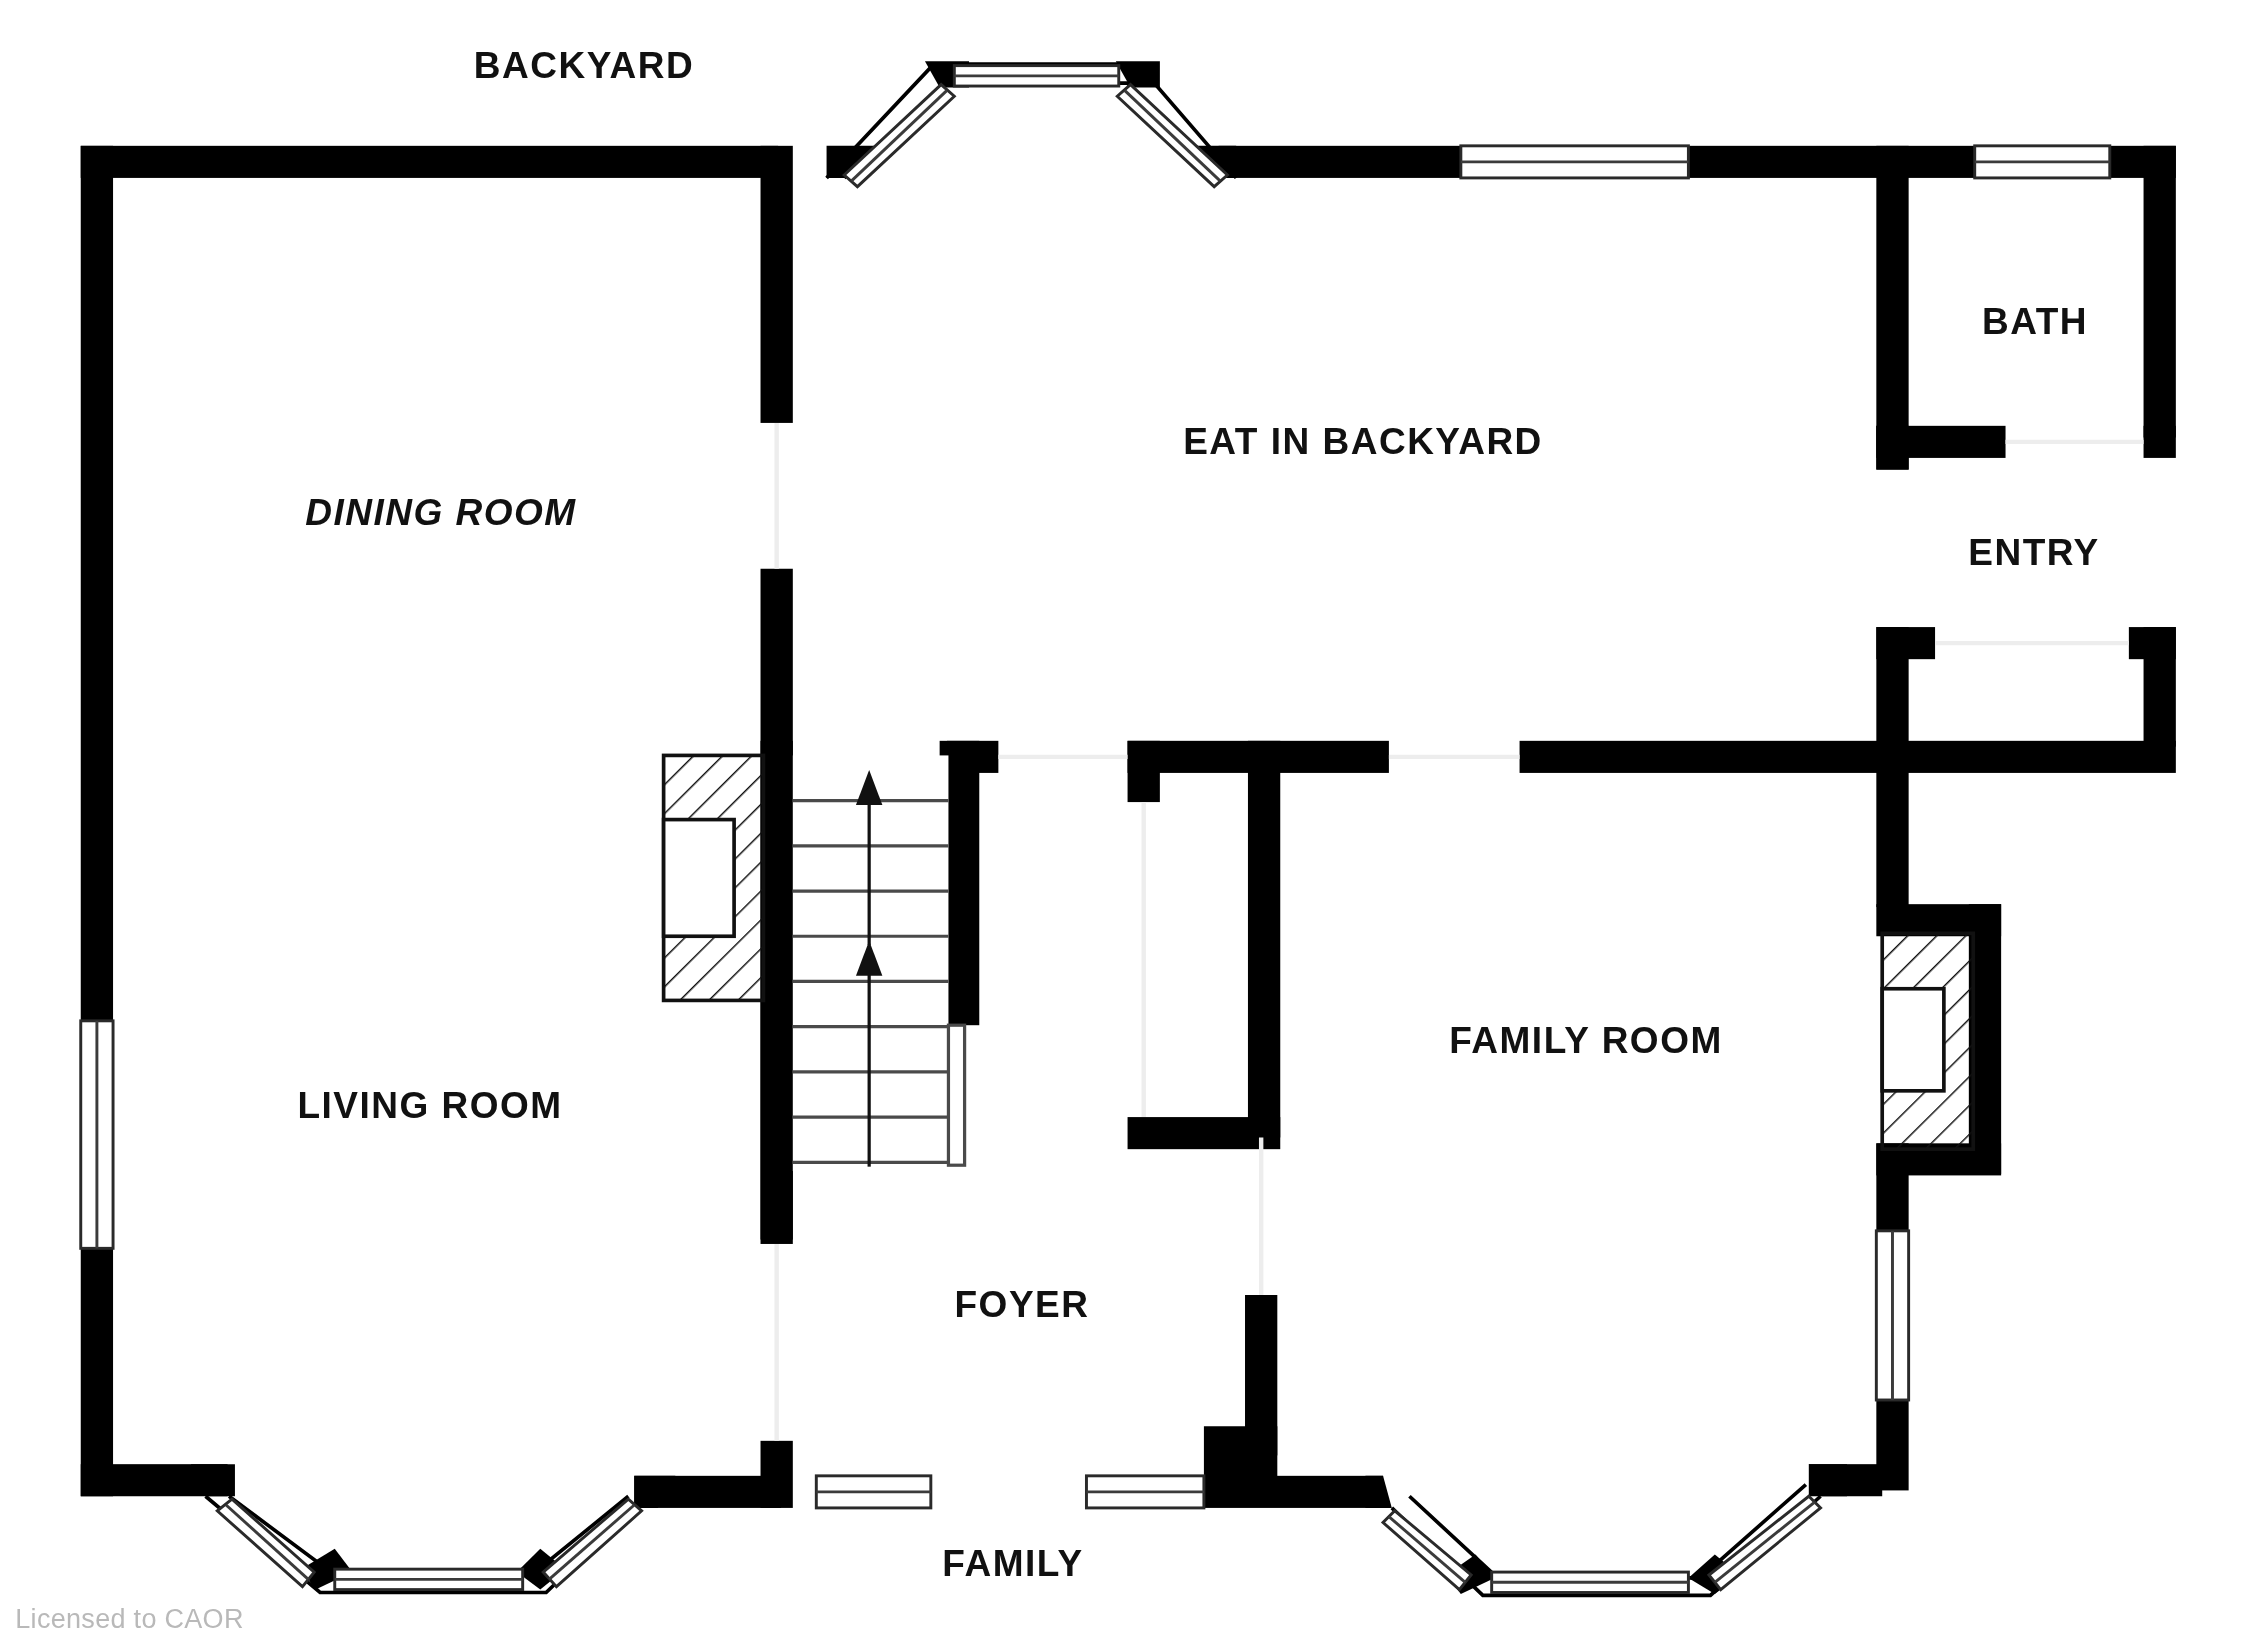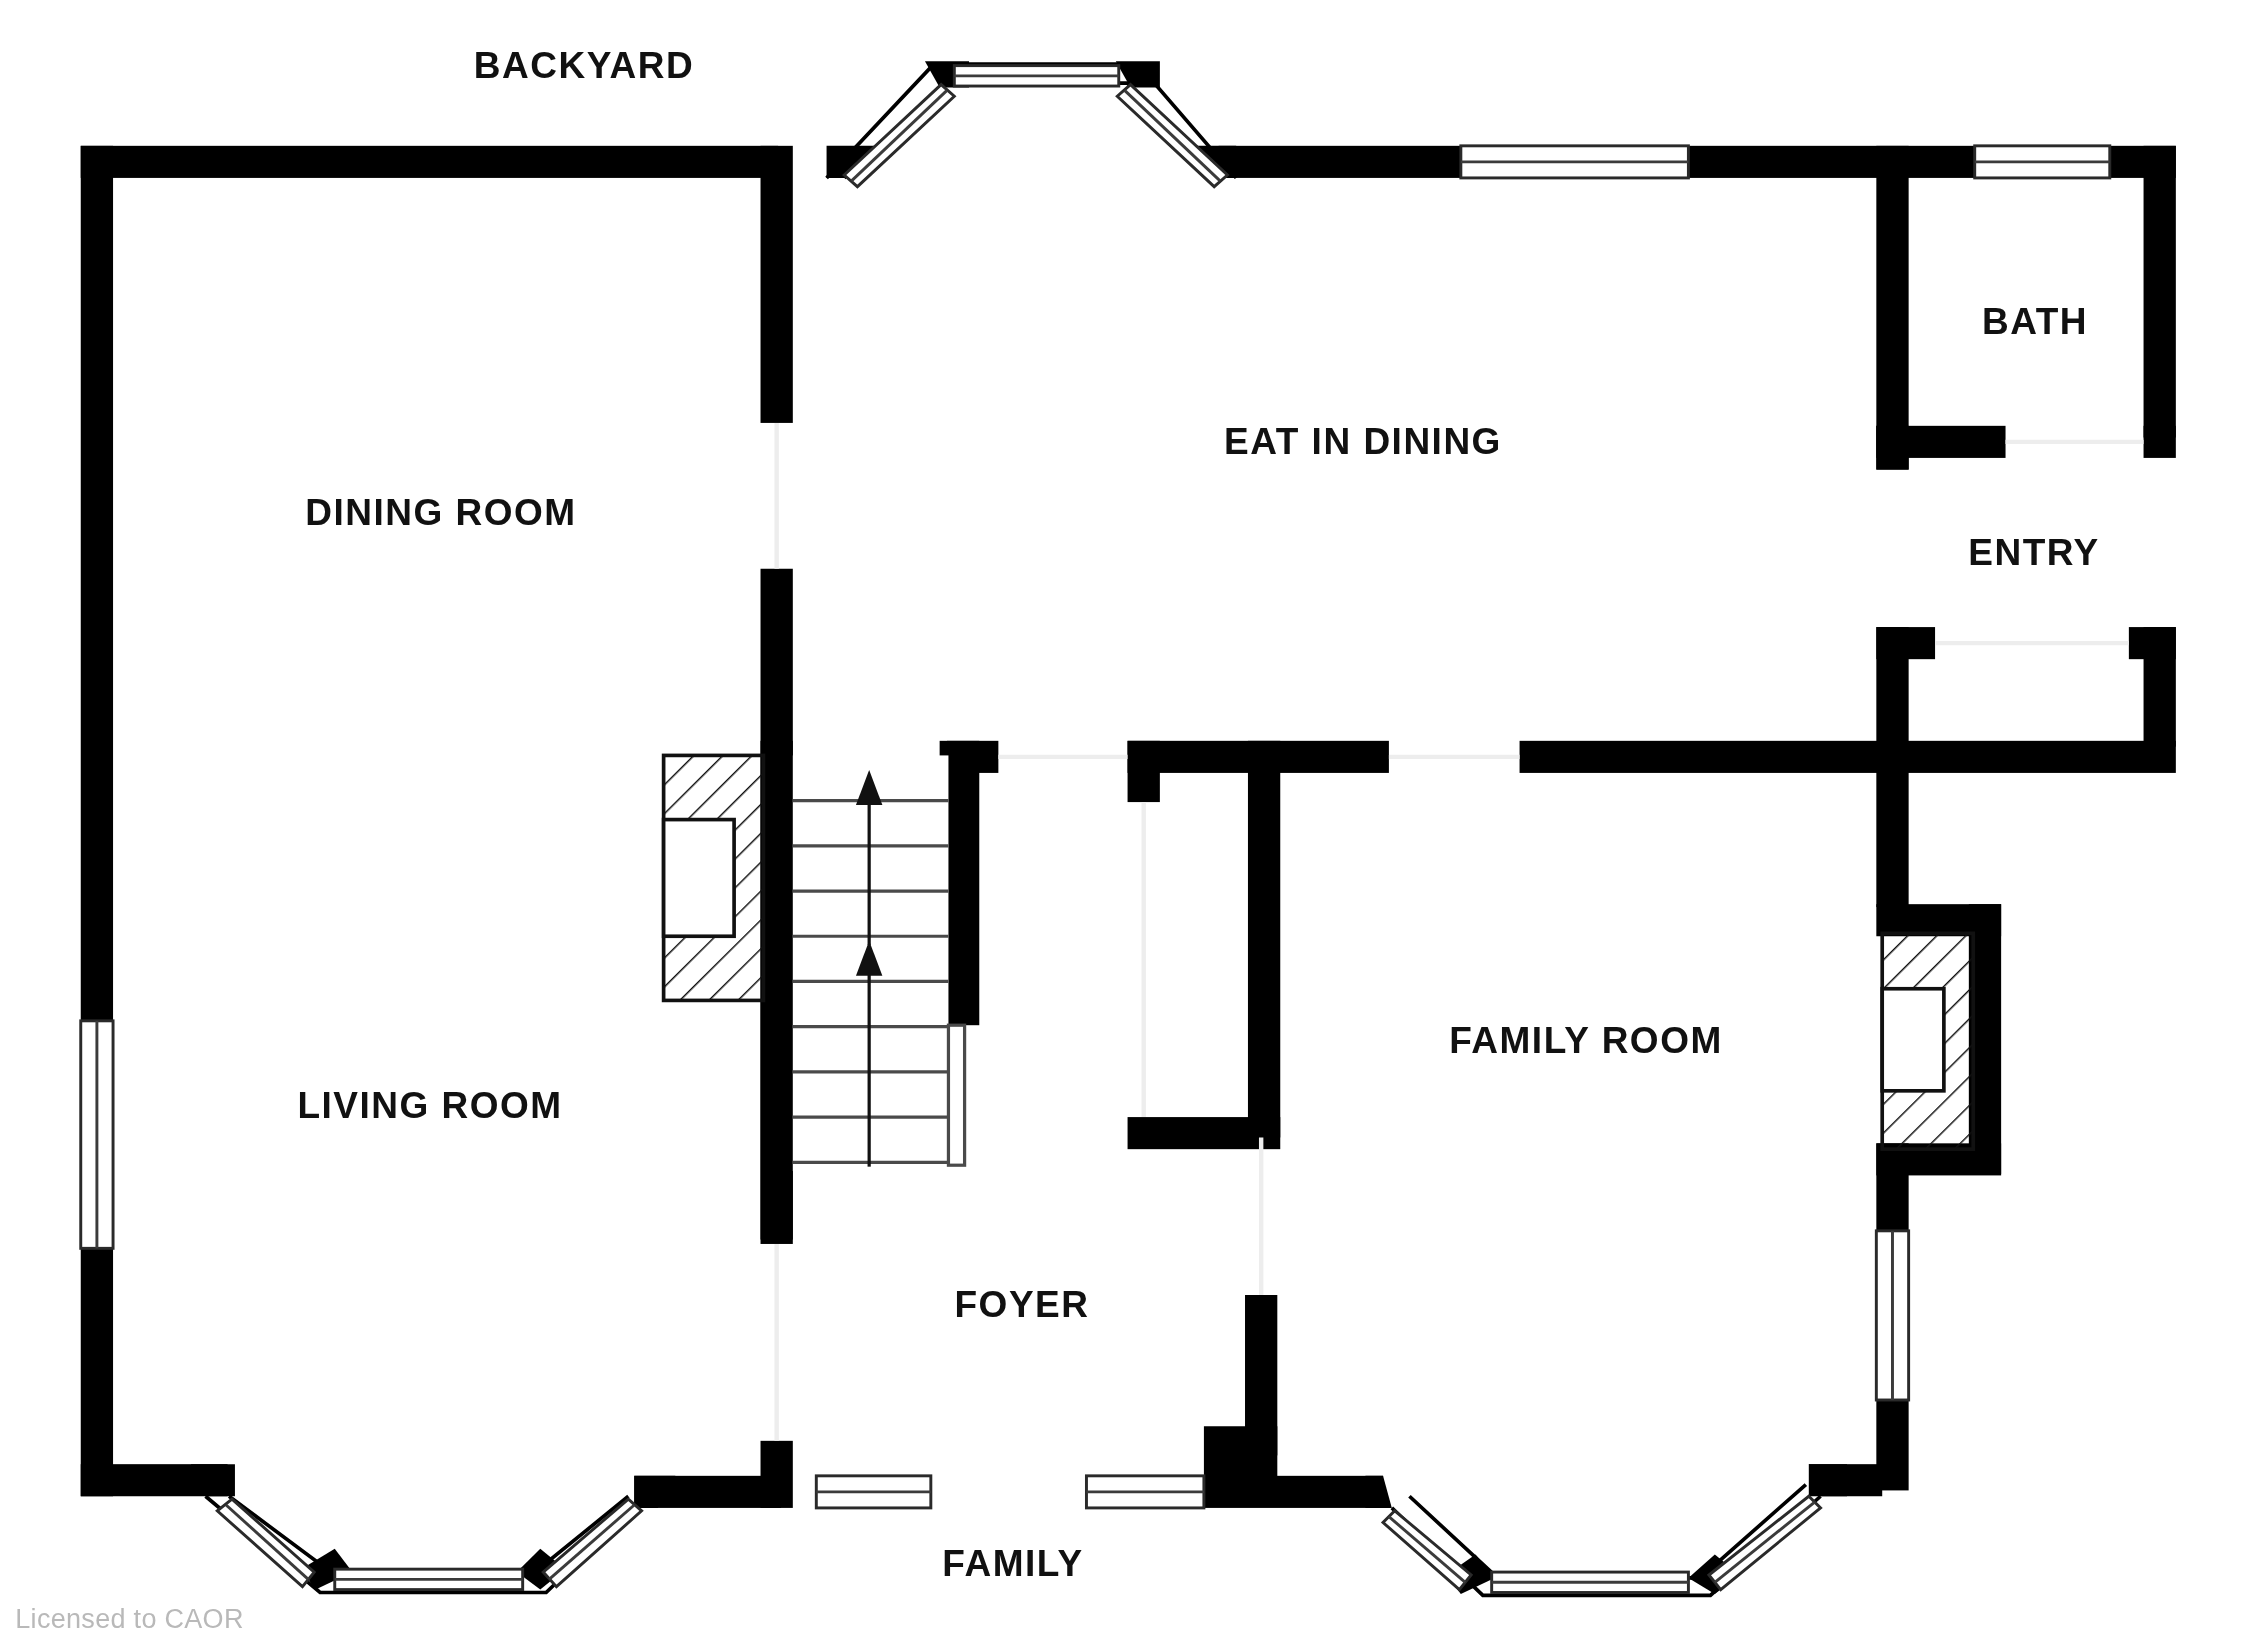--- a/index.html
+++ b/index.html
@@ -264,23 +264,23 @@
         <polygon points="592,528 583,552 601,552" stroke="none"></polygon>
         <line x1="592" y1="800" x2="592" y2="660" stroke-width="2.2"></line>
         <polygon points="592,645 583,669 601,669" stroke="none"></polygon>
       </g>
     </g>
 
   </svg>
 
   <div class="room-label" style="left: 584px; top: 66px;">BACKYARD</div>
 
-  <div class="room-label" style="left: 441px; top: 513px;">DINING ROOM</div>
-
-  <div class="room-label" style="left: 1363px; top: 442px;">EAT IN DINING</div>
+  <div class="room-label" style="left: 441px; top: 513px; font-style: italic;">DINING ROOM</div>
+
+  <div class="room-label" style="left: 1363px; top: 442px;">EAT IN BACKYARD</div>
 
   <div class="room-label" style="left: 2035px; top: 322px;">BATH</div>
 
   <div class="room-label" style="left: 2034px; top: 553px;">ENTRY</div>
 
   <div class="room-label" style="left: 430px; top: 1106px;">LIVING ROOM</div>
 
   <div class="room-label" style="left: 1586px; top: 1041px;">FAMILY ROOM</div>
 
   <div class="room-label" style="left: 1022px; top: 1305px;">FOYER</div>

